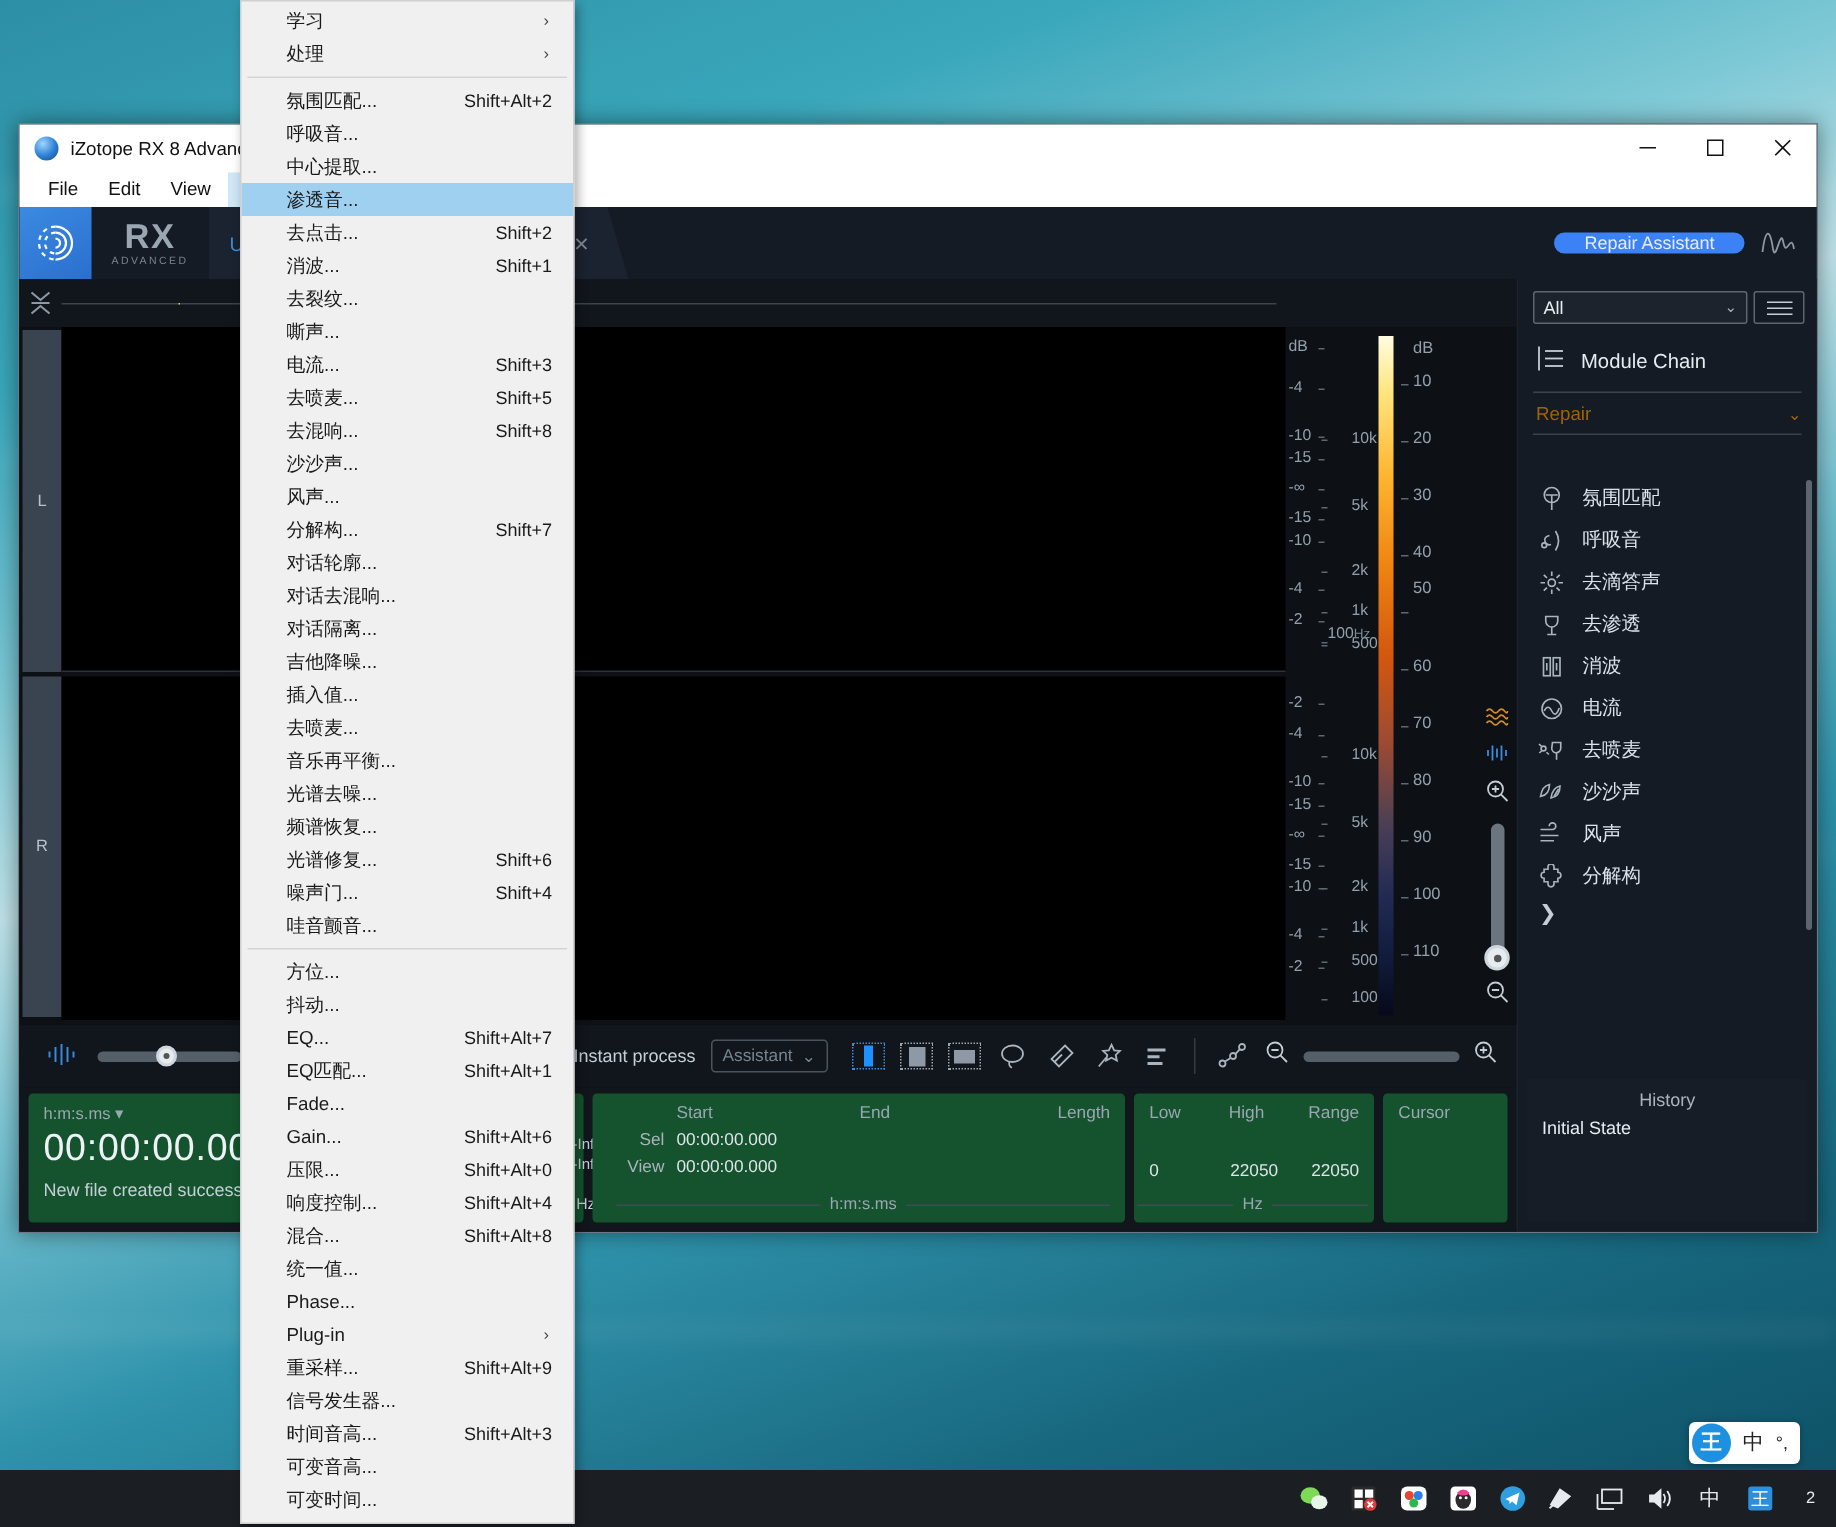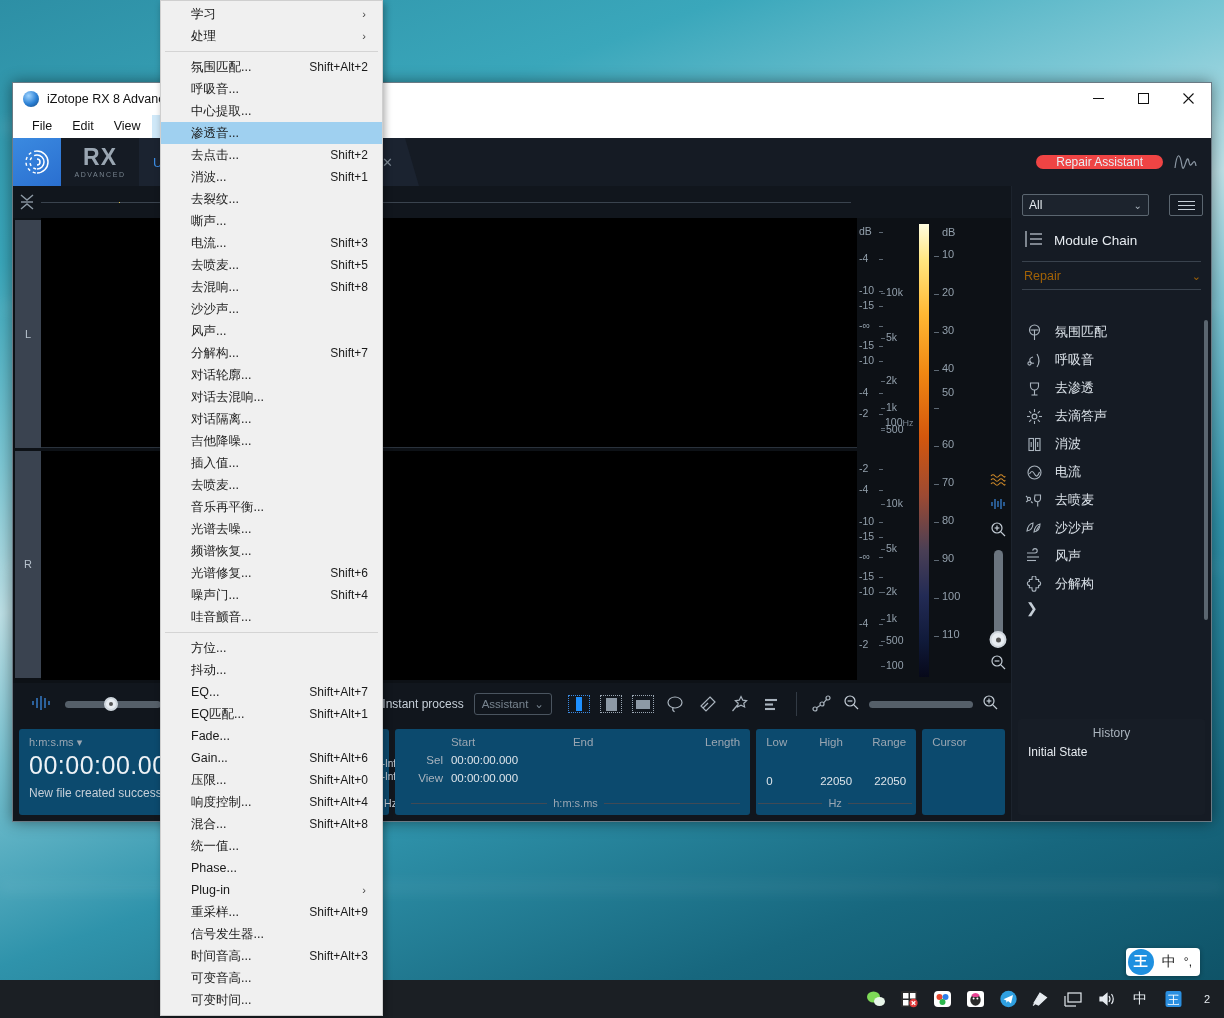--- a/index.html
+++ b/index.html
@@ -55,21 +55,21 @@
   .rx-word .adv { font-size: 7px; color:#78848f; letter-spacing:1.6px; margin-top:2px; }
   .tab-strip { display:flex; align-items:stretch; flex:1; }
   .rx-tab {
     background: #1b2330; display:flex; align-items:center; padding: 0 14px; color:#3b8ae0;
     font-size: 13px; position:relative; margin-top:0; border-top-right-radius:0;
     clip-path: polygon(0 0, calc(100% - 14px) 0, 100% 100%, 0 100%);
     padding-right: 26px; min-width: 280px;
   }
   .rx-tab .tab-close { margin-left: auto; color:#7e8a95; font-size:13px; }
   .repair-assistant {
-    align-self:center; margin-left:auto; background:#ef4444; color:#e8edf2; font-size:12px;
+    align-self:center; margin-left:auto; background:#3b82f6; color:#e8edf2; font-size:12px;
     border-radius: 16px; padding: 0 20px; white-space:nowrap;
   }
   .squiggle { align-self:center; margin: 0 12px 0 8px; color:#8c98a4; }
 
   
   .body-row { flex: 1; display: flex; min-height: 0; background:#0d1116; }
   .editor-col { flex: 1; display: flex; flex-direction: column; min-width:0; background:#0d1116; }
 
   .ruler-row { height: 32px; background:#11161d; display:flex; align-items:center; flex:0 0 32px; position:relative;}
   .collapse-ico { width: 28px; display:flex; flex-direction:column; align-items:center; justify-content:center; color:#8d99a5; }
@@ -79,21 +79,21 @@
   .wave-area { flex:1; display:flex; min-height:0; position:relative; background:#0d1116; }
   .chan-col { width: 28px; display:flex; flex-direction:column; padding: 2px 0 2px 2px; }
   .chan-tag {
     flex:1; background:#3a4350; color:#b7c2cd; font-size:11px; display:flex;
     align-items:center; justify-content:center; margin-bottom:3px;
   }
   .spec-wrap { flex:1; display:flex; flex-direction:column; min-width:0; padding-right:0; }
   .spec-pane { flex:1; background:#000; margin-bottom:3px; position:relative; border-bottom:1px solid #2a323c;}
   .axis-col { width: 58px; position:relative; font-size:10.5px; color:#93a0ac; }
   .axis-col .tk { position:absolute; left: 2px; white-space:nowrap; }
-  .axis-col .tk.hz { left: 29px; }
+  .axis-col .tk.hz { left: 44px; }
   .axis-col .tk .unit { font-size: 9px; color:#7b8793; }
   .axis-col .dash { position:absolute; left:22px; width:4px; height:1px; background:#5d6873; }
   .axis-col .dash.hz { left: 24px; }
 
   .colorbar-col { width: 18px; display:flex; flex-direction:column; padding: 6px 0; }
   .colorbar {
     flex:1; width: 10px; margin: 0 auto;
     background: linear-gradient(to bottom,#fffde0 0%,#ffe680 8%,#ffb733 20%,#f08712 33%,#d4570d 47%,#9c4a33 60%,#4a3f55 72%,#232b55 82%,#101a3a 92%,#07091a 100%);
   }
   .db-scale-col { width: 52px; position:relative; font-size:11px; color:#93a0ac; }
@@ -127,21 +127,21 @@
   }
   .tool-ico { width:22px; height:20px; display:flex; align-items:center; justify-content:center; color:#aab4be;}
   .seltool { width:22px; height:18px; border:1px dotted #3b8ae0; display:flex; align-items:center; justify-content:center;}
   .seltool.g { border-color:#9aa6b2;}
   .seltool i { display:block; }
   .zoom-row { margin-left:auto; display:flex; align-items:center; gap:9px; padding-right:12px;}
   .hslider2 { width: 104px; height:7px; background:#555f69; border-radius:4px; position:relative; }
 
   
   .status-strip { height: 96px; flex:0 0 96px; background:#11161d; display:flex; padding: 4px 6px 6px 6px; gap:6px;}
-  .st-card { background:#0c4a6e; border-radius:3px; padding: 7px 10px; }
+  .st-card { background:#14532d; border-radius:3px; padding: 7px 10px; }
   .st-time { width: 358px; }
   .st-time .fmt { font-size:11px; color:#9aa6b2; margin-bottom:2px; }
   .st-time .big { font-size: 25px; color:#eef2f6; letter-spacing:.5px; line-height:1.15; }
   .st-time .msg { font-size:12px; color:#c5ced7; margin-top:6px; }
   .st-meters { width: 120px; position:relative; font-size:10px; color:#9aa6b2; }
   .meter-ticknums { display:flex; gap: 13px; padding-left: 22px; }
   .meter-hatch { height:7px; margin: 2px 0 3px 4px; background:
       repeating-linear-gradient(to right,#8d99a5 0 1px, transparent 1px 11px); }
   .meter-bar { height:9px; background:#2c343d; margin-bottom:4px; position:relative; display:flex; align-items:center;}
   .meter-bar .pk { position:absolute; right:16px; width:7px; height:9px; background:#4a545f;}
@@ -150,21 +150,21 @@
   .st-sel { flex:1; position:relative; }
   .st-hz { width: 160px; position:relative; }
   .st-cur { width: 105px; }
   .gridhdr { display:flex; font-size:11.5px; color:#9aa6b2; }
   .gridrow { display:flex; font-size:11.5px; color:#dde4ea; margin-top:6px;}
   .axlabel { position:absolute; left:0; right:0; bottom:6px; display:flex; align-items:center; gap:6px; font-size:11px; color:#9aa6b2;}
   .axlabel .ln { flex:1; height:1px; background:#414a55; }
 
   
   .right-panel { width: 200px; flex:0 0 200px; background:#151b24; display:flex; flex-direction:column; padding: 8px 0 0 0; border-left:1px solid #1c232d;}
-  .rp-top { display:flex; gap:20px; padding: 0 8px 8px 10px; }
+  .rp-top { display:flex; gap:4px; padding: 0 8px 8px 10px; }
   .rp-select {
     flex:1; height:22px; border:1px solid #5b6670; border-radius:2px; background:#1c232d;
     display:flex; align-items:center; padding: 0 6px; font-size:12px; color:#e6ebf0;
   }
   .rp-select .cv { margin-left:auto; color:#aab4be; font-size:10px;}
   .rp-burger { width:34px; height:22px; border:1px solid #5b6670; border-radius:2px; display:flex; flex-direction:column; align-items:center; justify-content:center; gap:3px;}
   .rp-burger i { display:block; width:17px; height:1px; background:#c5ced7;}
   .rp-chain { display:flex; align-items:center; gap:10px; padding: 6px 10px 10px 12px; color:#e6ebf0; font-size:13.5px; }
   .rp-divider { height:1px; background:#39424d; margin: 0 10px; }
   .rp-group { display:flex; align-items:center; padding: 7px 10px 7px 12px; color:#a16207; font-size:12.5px;}
@@ -661,48 +661,48 @@
                 <circle cx="3.5" cy="11.5" r="1.6"></circle>
             </svg>
           </span>
           <span class="tx">呼吸音</span>
         </div>
 
 
         <div class="rp-item">
           <span class="ic">
             <svg width="17" height="17" viewBox="0 0 17 17" fill="none" stroke="#aab4be" stroke-width="1.1">
-              <path d="M4.5 3 h8 v3 a4 4 0 0 1 -8 0 Z"></path>
-                <line x1="8.5" y1="10" x2="8.5" y2="15"></line>
-                <line x1="5.5" y1="15" x2="11.5" y2="15"></line>
-            </svg>
-          </span>
-          <span class="tx">去渗透</span>
-        </div>
-
-        <div class="rp-item">
-          <span class="ic">
-            <svg width="17" height="17" viewBox="0 0 17 17" fill="none" stroke="#aab4be" stroke-width="1.1">
               <circle cx="8.5" cy="8.5" r="2.4"></circle>
               <line x1="8.5" y1="1" x2="8.5" y2="4"></line>
                 <line x1="8.5" y1="13" x2="8.5" y2="16"></line>
               <line x1="1" y1="8.5" x2="4" y2="8.5"></line>
                 <line x1="13" y1="8.5" x2="16" y2="8.5"></line>
               <line x1="3.2" y1="3.2" x2="5.3" y2="5.3"></line>
                 <line x1="11.7" y1="11.7" x2="13.8" y2="13.8"></line>
               <line x1="13.8" y1="3.2" x2="11.7" y2="5.3"></line>
                 <line x1="5.3" y1="11.7" x2="3.2" y2="13.8"></line>
             </svg>
           </span>
           <span class="tx">去滴答声</span>
         </div>
 
         <div class="rp-item">
           <span class="ic">
             <svg width="17" height="17" viewBox="0 0 17 17" fill="none" stroke="#aab4be" stroke-width="1.1">
+              <path d="M4.5 3 h8 v3 a4 4 0 0 1 -8 0 Z"></path>
+                <line x1="8.5" y1="10" x2="8.5" y2="15"></line>
+                <line x1="5.5" y1="15" x2="11.5" y2="15"></line>
+            </svg>
+          </span>
+          <span class="tx">去渗透</span>
+        </div>
+
+        <div class="rp-item">
+          <span class="ic">
+            <svg width="17" height="17" viewBox="0 0 17 17" fill="none" stroke="#aab4be" stroke-width="1.1">
               <rect x="3" y="2.5" width="4.5" height="12"></rect>
                 <rect x="9.5" y="2.5" width="4.5" height="12"></rect>
               <line x1="5.2" y1="6" x2="5.2" y2="11"></line>
                 <line x1="11.7" y1="6" x2="11.7" y2="11"></line>
             </svg>
           </span>
           <span class="tx">消波</span>
         </div>
 
 

